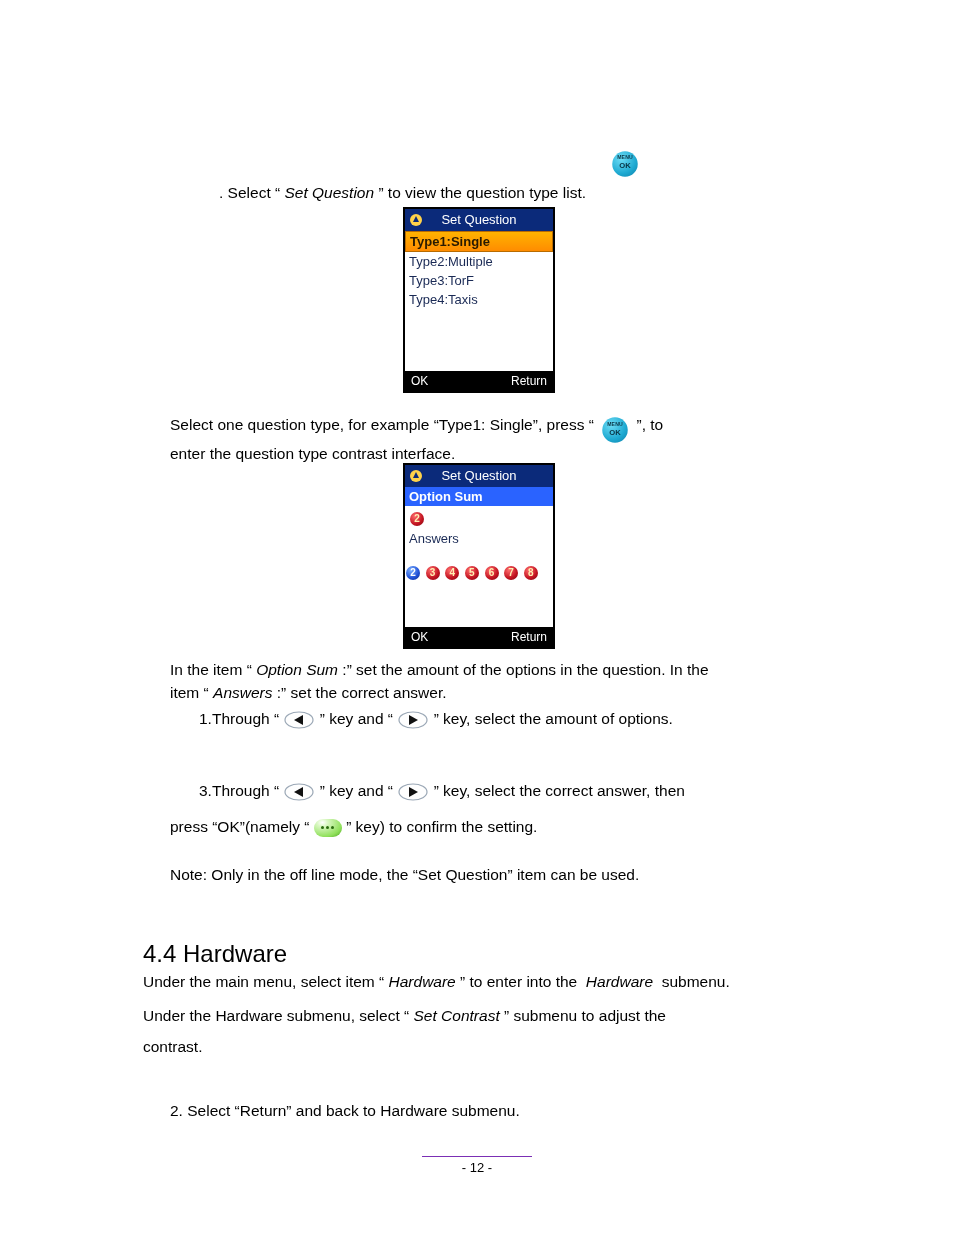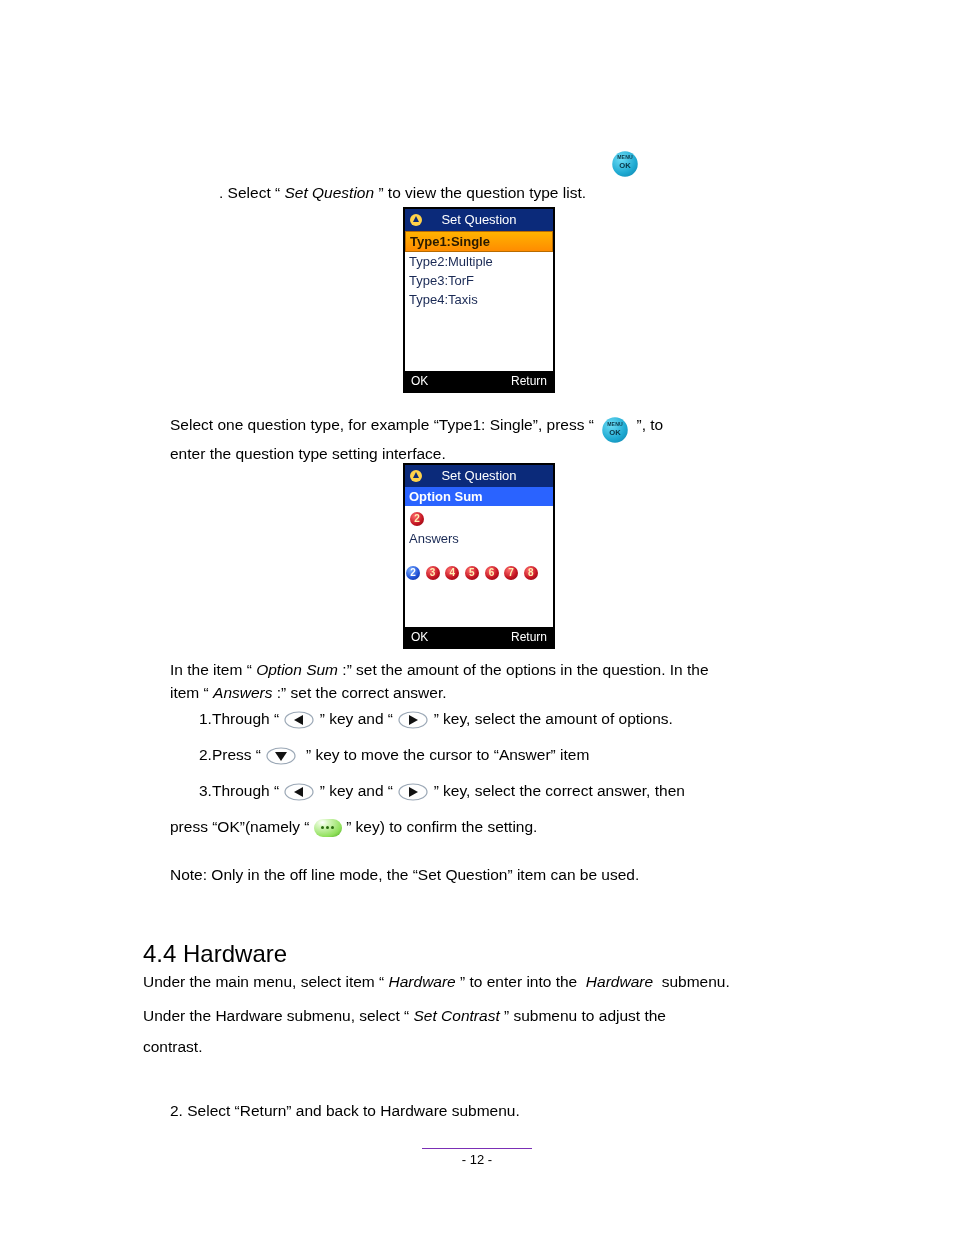--- a/index.html
+++ b/index.html
@@ -16,21 +16,21 @@
   .dev .titlebar .ticon{position:absolute;left:4px;top:3px;width:14px;height:14px;}
   .dev .body{min-height:140px;font-family:Verdana,Arial,sans-serif;font-size:13px;color:#102040;}
   .dev .footer{background:#000;color:#fff;height:20px;line-height:20px;font-size:12px;display:flex;justify-content:space-between;padding:0 6px;}
   .highlight-row{background:linear-gradient(#ffb300,#ff8c00);color:#2a1a00;padding:2px 4px;border:1px solid #b86b00;font-weight:bold;}
   .plain-row{padding:2px 4px;color:#1a2a55;}
   .blue-header{background:#2a63ff;color:#fff;padding:2px 4px;font-weight:bold;}
   .red-badge{display:inline-block;width:14px;height:14px;border-radius:50%;background:radial-gradient(circle at 35% 30%, #ff6b6b 0%, #c1121f 60%, #7a0c14 100%);color:#fff0b3;font-size:10px;font-weight:bold;text-align:center;line-height:14px;margin:1px 1px;}
   .blue-badge{display:inline-block;width:14px;height:14px;border-radius:50%;background:radial-gradient(circle at 35% 30%, #7bb0ff 0%, #1e4fd6 60%, #0b2a7a 100%);color:#fff;font-size:10px;font-weight:bold;text-align:center;line-height:14px;margin:1px 1px;}
   .green-dots-btn{display:inline-block;width:28px;height:18px;border-radius:10px;background:radial-gradient(ellipse at 30% 20%, #fff 0%, #d9f7c2 20%, #8fe05a 70%, #4aa11e 100%);vertical-align:middle;text-align:center;line-height:15px;}
   .green-dots-btn .d{display:inline-block;width:3px;height:3px;border-radius:50%;background:#2a6b0e;margin:0 1px;vertical-align:middle;}
-  .pg-num{position:absolute;left:0;right:0;text-align:center;font-size:13px;border-top:1px solid #7b2fb5;width:110px;margin:0 auto;padding-top:3px;}
+  .pg-num{position:absolute;left:0;right:0;text-align:center;font-size:13px;border-top:1px solid #7b2fb5;width:110px;margin:8px auto;padding-top:3px;}
 </style>
 </head>
 <body>
 
 <div class="page">
 
   <div class="para" style="left:219px;top:181px;">
     <span>. Select “</span>
     <span style="font-style:italic;">Set Question</span>
     <span>” to view the question type list.</span>
@@ -65,21 +65,21 @@
   </span>
 
   <div class="para" style="left:170px;top:413px;width:620px;">
     <span>Select one question type, for example “Type1: Single”, press “</span>
     <span class="menu-btn" style="transform:scale(0.85);margin:0 2px -8px 2px;">
       <span class="l1">MENU</span><span class="l2">OK</span>
     </span>
     <span>”, to</span>
   </div>
   <div class="para" style="left:170px;top:442px;">
-    <span>enter the question type setting interface.</span>
+    <span>enter the question type contrast interface.</span>
   </div>
 
   <div class="dev" style="left:403px;top:463px;">
     <div class="titlebar">
       <span class="ticon">
         <svg viewBox="0 0 14 14">
             <circle cx="7" cy="7" r="6" fill="#ffd24a"></circle>
             <path d="M4 9 L7 3 L10 9 Z" fill="#0b2a7a"></path>
           </svg>
       </span>
@@ -131,30 +131,20 @@
     <span>” key and “</span>
     <span class="oval-btn">
       <svg width="32" height="20">
           <ellipse cx="16" cy="10" rx="14" ry="8" fill="#fefefe" stroke="#9aa7b5" stroke-width="1.2"></ellipse>
           <polygon points="12,5 12,15 21,10" fill="#111"></polygon>
         </svg>
     </span>
     <span>” key, select the amount of options.</span>
   </div>
 
-  <div class="para" style="left:199px;top:743px;width:600px;">
-    <span>2.Press “</span>
-    <span class="oval-btn">
-      <svg width="32" height="20">
-          <ellipse cx="16" cy="10" rx="14" ry="8" fill="#fefefe" stroke="#9aa7b5" stroke-width="1.2"></ellipse>
-          <polygon points="10,6 22,6 16,15" fill="#111"></polygon>
-        </svg>
-    </span>
-    <span> ” key to move the cursor to “Answer” item</span>
-  </div>
 
   <div class="para" style="left:199px;top:779px;width:600px;">
     <span>3.Through “</span>
     <span class="oval-btn">
       <svg width="32" height="20">
           <ellipse cx="16" cy="10" rx="14" ry="8" fill="#fefefe" stroke="#9aa7b5" stroke-width="1.2"></ellipse>
           <polygon points="20,5 20,15 11,10" fill="#111"></polygon>
         </svg>
     </span>
     <span>” key and “</span>

